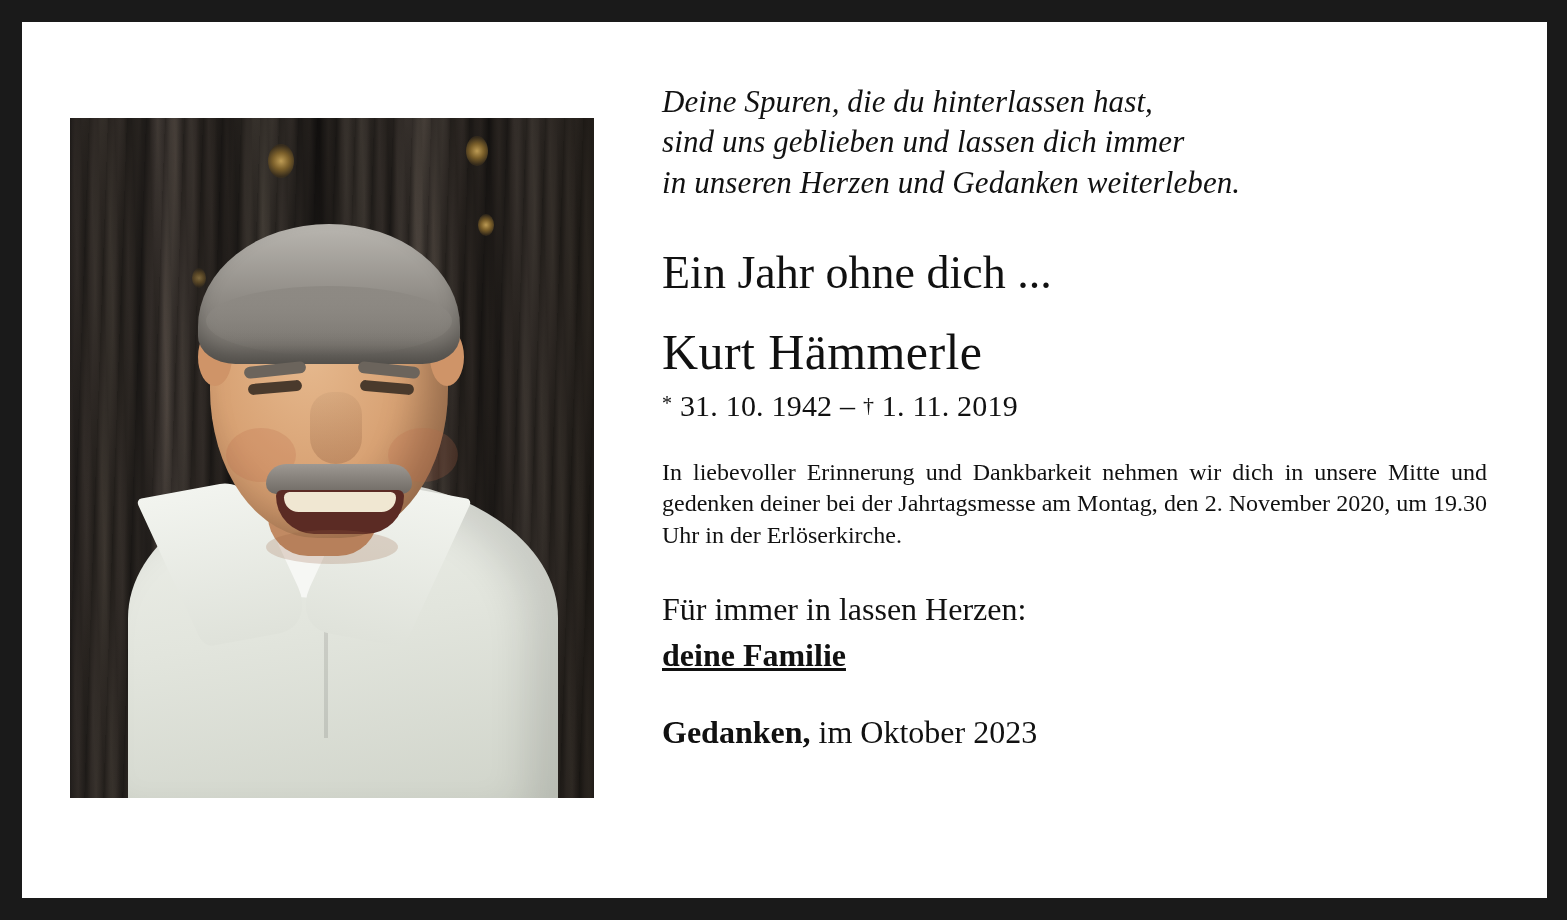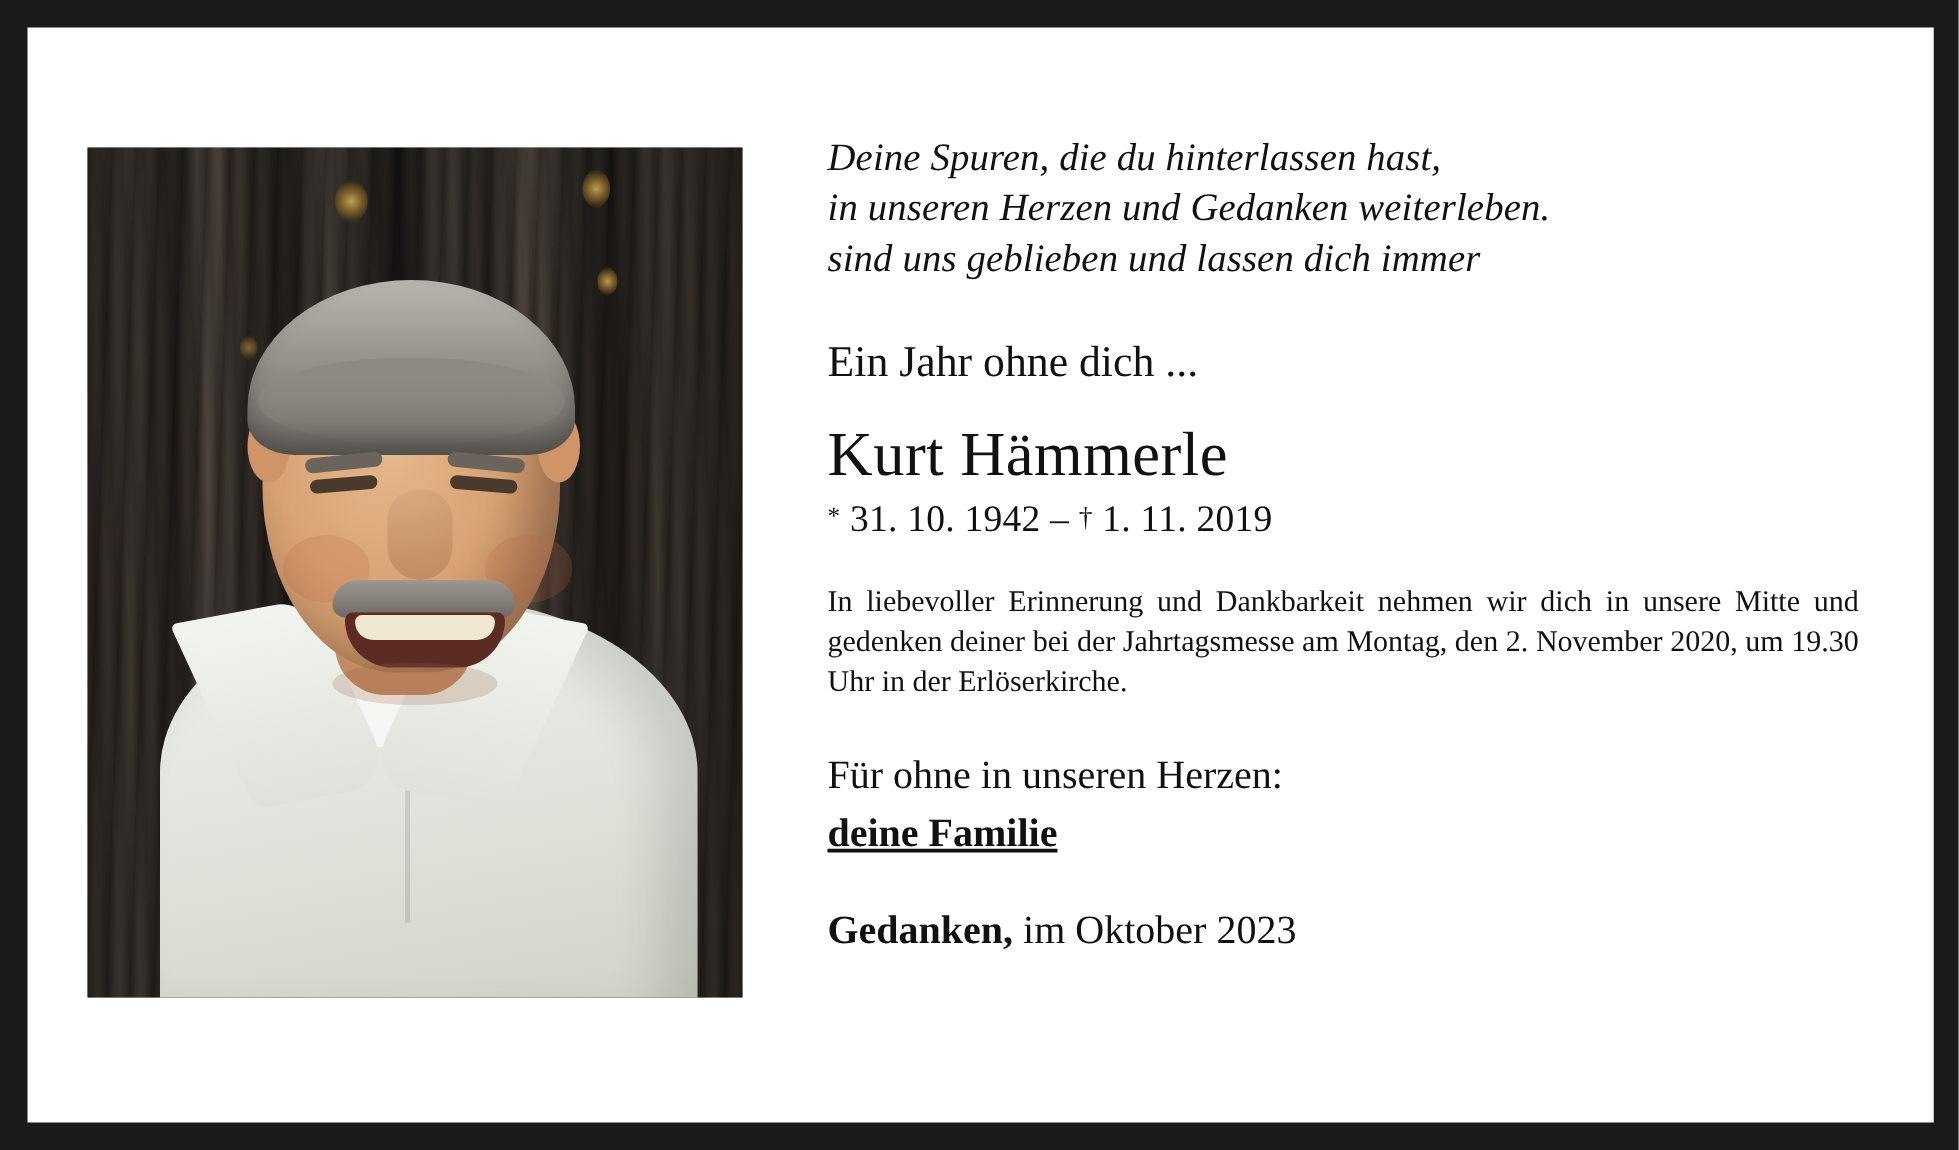--- a/index.html
+++ b/index.html
@@ -255,34 +255,33 @@
     border-radius: 50%;
   }
   .cheek-l { left: 156px; }
   .cheek-r { left: 318px; }
 
   
   .text-col {
     flex: 1 1 auto;
     padding: 60px 60px 0 40px;
     box-sizing: border-box;
-    margin-top: 24px;
   }
 
   .verse {
     font-style: italic;
     font-size: 31px;
     line-height: 1.30;
     margin: 0 0 42px 0;
     letter-spacing: 0.1px;
   }
   .verse div { white-space: nowrap; }
 
   .subtitle {
-    font-size: 35px;
+    font-size: 46px;
     line-height: 1.2;
     margin: 0 0 26px 0;
   }
 
   .name {
     font-size: 50px;
     line-height: 1.05;
     margin: 0 0 10px 0;
     letter-spacing: 0.4px;
   }
@@ -360,40 +359,40 @@
           </div>
           <div class="chin"></div>
         </div>
       </div>
     </div>
 
     <div class="text-col">
 
       <div class="verse">
         <div>Deine Spuren, die du hinterlassen hast,</div>
+        <div>sind uns geblieben und lassen dich immer</div>
         <div>in unseren Herzen und Gedanken weiterleben.</div>
-        <div>sind uns geblieben und lassen dich immer</div>
       </div>
 
       <div class="subtitle">Ein Jahr ohne dich ...</div>
 
       <div class="name">Kurt Hämmerle</div>
 
       <div class="dates">
         <span class="sym">*</span>
         <span>31. 10. 1942</span>
         <span>–</span>
         <span class="dagger">†</span>
         <span>1. 11. 2019</span>
       </div>
 
       <p class="body-text">In liebevoller Erinnerung und Dankbarkeit nehmen wir dich in unsere Mitte und gedenken deiner bei der Jahrtagsmesse am Montag, den 2. November 2020, um 19.30 Uhr in der Erlöserkirche.</p>
 
       <div class="closing">
-        <span>Für ohne in unseren Herzen:</span>
+        <span>Für immer in lassen Herzen:</span>
         <span class="family">deine Familie</span>
       </div>
 
       <div class="place">
         <span class="city">Gedanken,</span><span> im Oktober 2023</span>
       </div>
 
     </div>
   </div>
 </div>

